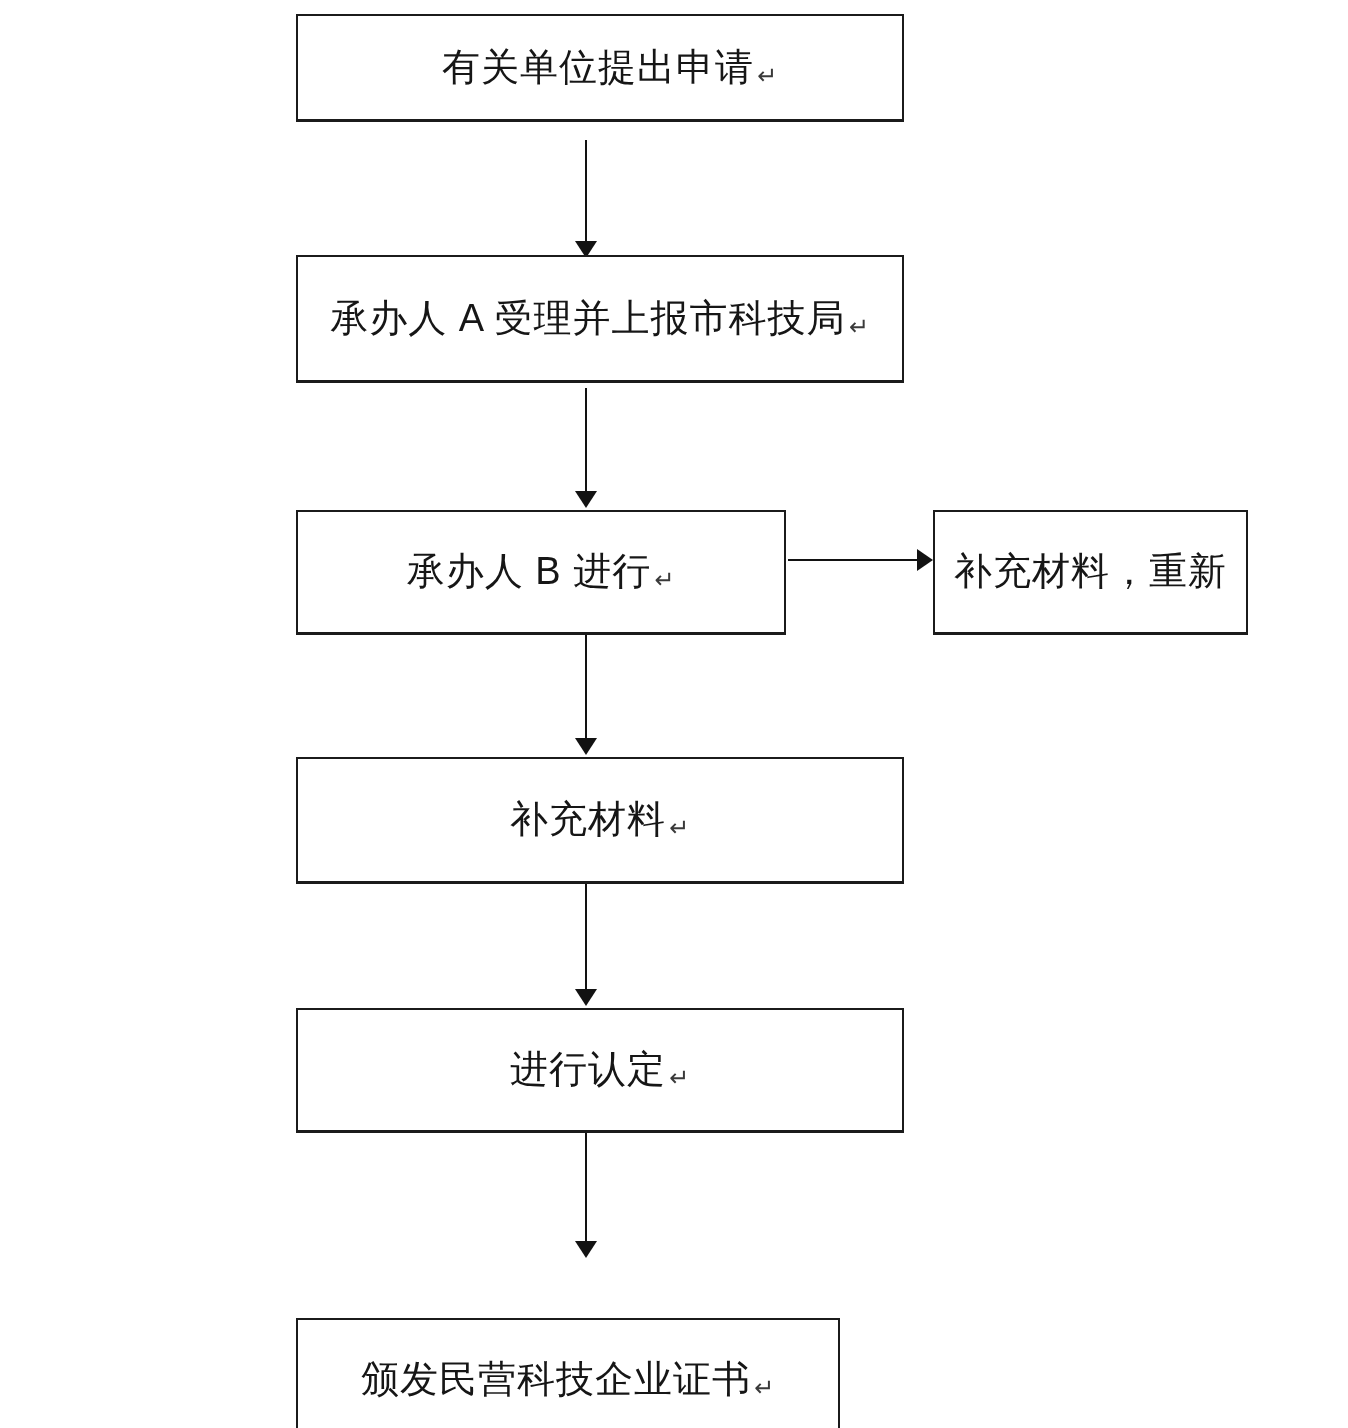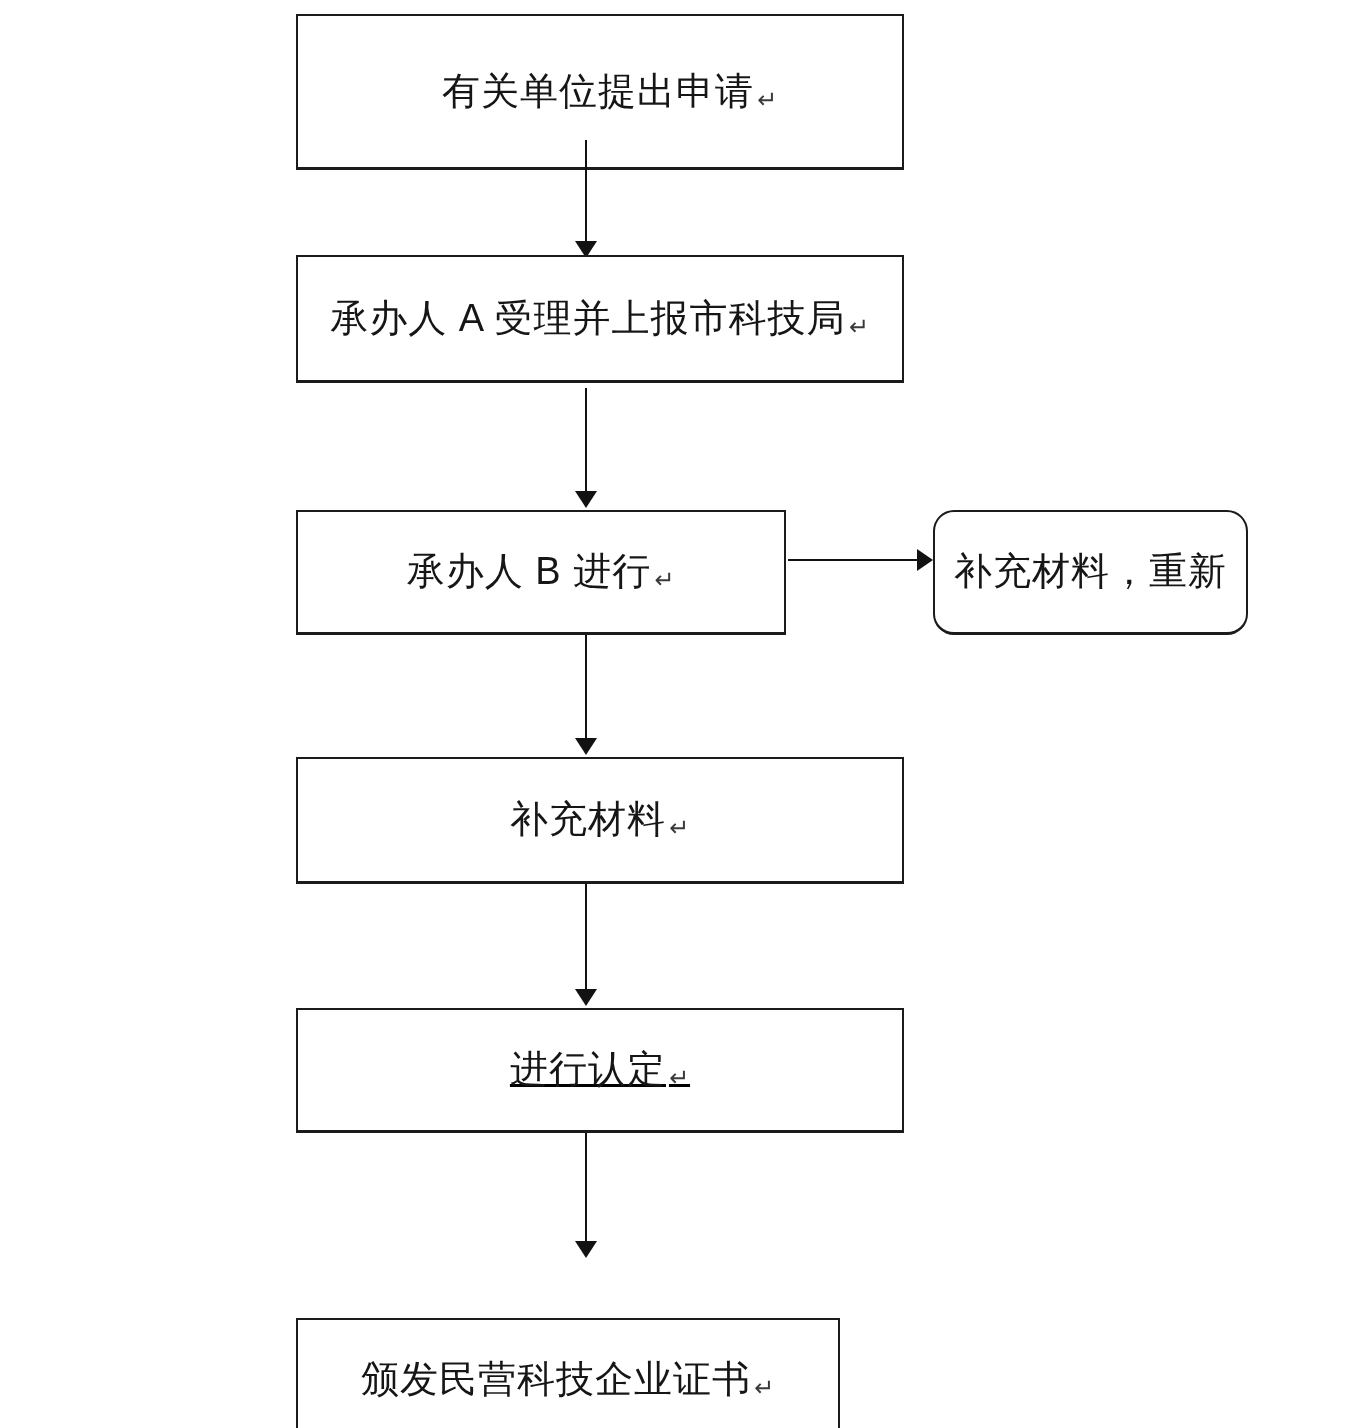--- a/index.html
+++ b/index.html
@@ -85,21 +85,21 @@
     border-top: 11px solid transparent;
     border-bottom: 11px solid transparent;
     border-left: 16px solid #121212;
   }
 </style>
 </head>
 <body>
 
 <div class="canvas">
 
-  <div class="node" style="left:296px; top:14px; width:608px; height:156px;padding-left:20px;">
+  <div class="node" style="left:296px; top:14px; width:608px; height:108px;padding-left:20px;">
     <span class="label">
       <span>有关单位提出申请</span><span class="ret-mark">↵</span>
     </span>
   </div>
 
   <div class="arrow-v" style="left:575px; top:140px; height:118px;">
     <div class="line"></div>
     <div class="head"></div>
   </div>
 
@@ -118,21 +118,21 @@
     <span class="label">
       <span>承办人 B 进行</span><span class="ret-mark">↵</span>
     </span>
   </div>
 
   <div class="arrow-h" style="left:788px; top:549px; width:145px;">
     <div class="line"></div>
     <div class="head"></div>
   </div>
 
-  <div class="node" style="left:933px; top:510px; width:315px; height:125px;border-radius:21px;">
+  <div class="node" style="left:933px; top:510px; width:315px; height:125px;">
     <span class="label">
       <span>补充材料，重新</span>
     </span>
   </div>
 
   <div class="arrow-v" style="left:575px; top:635px; height:120px;">
     <div class="line"></div>
     <div class="head"></div>
   </div>
 
@@ -140,21 +140,21 @@
     <span class="label">
       <span>补充材料</span><span class="ret-mark">↵</span>
     </span>
   </div>
 
   <div class="arrow-v" style="left:575px; top:884px; height:122px;">
     <div class="line"></div>
     <div class="head"></div>
   </div>
 
-  <div class="node" style="left:296px; top:1008px; width:608px; height:125px;text-decoration:underline;">
+  <div class="node" style="left:296px; top:1008px; width:608px; height:125px;">
     <span class="label">
       <span>进行认定</span><span class="ret-mark">↵</span>
     </span>
   </div>
 
   <div class="arrow-v" style="left:575px; top:1133px; height:125px;">
     <div class="line"></div>
     <div class="head"></div>
   </div>
 

